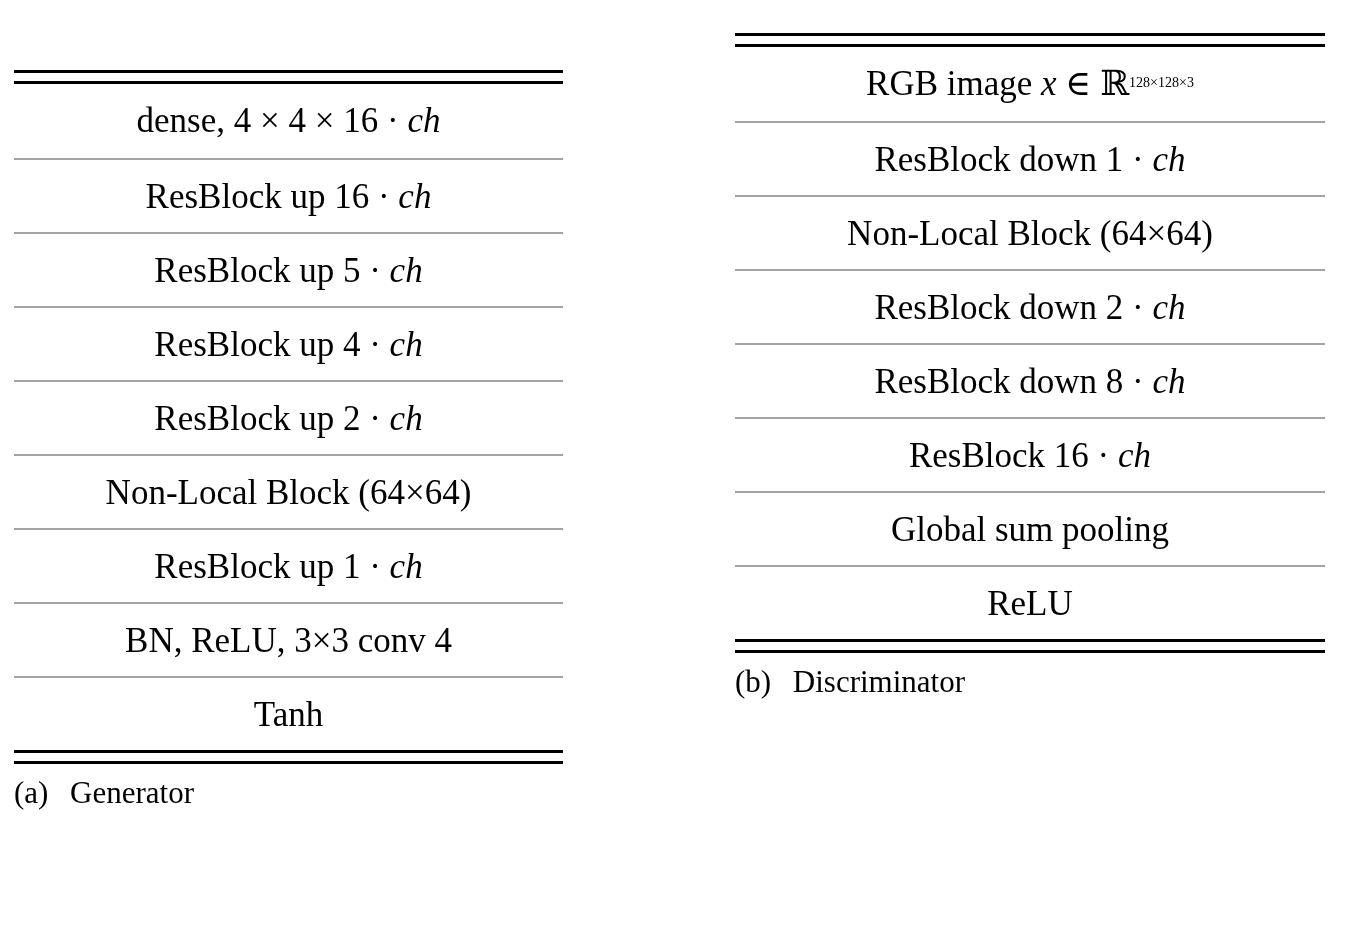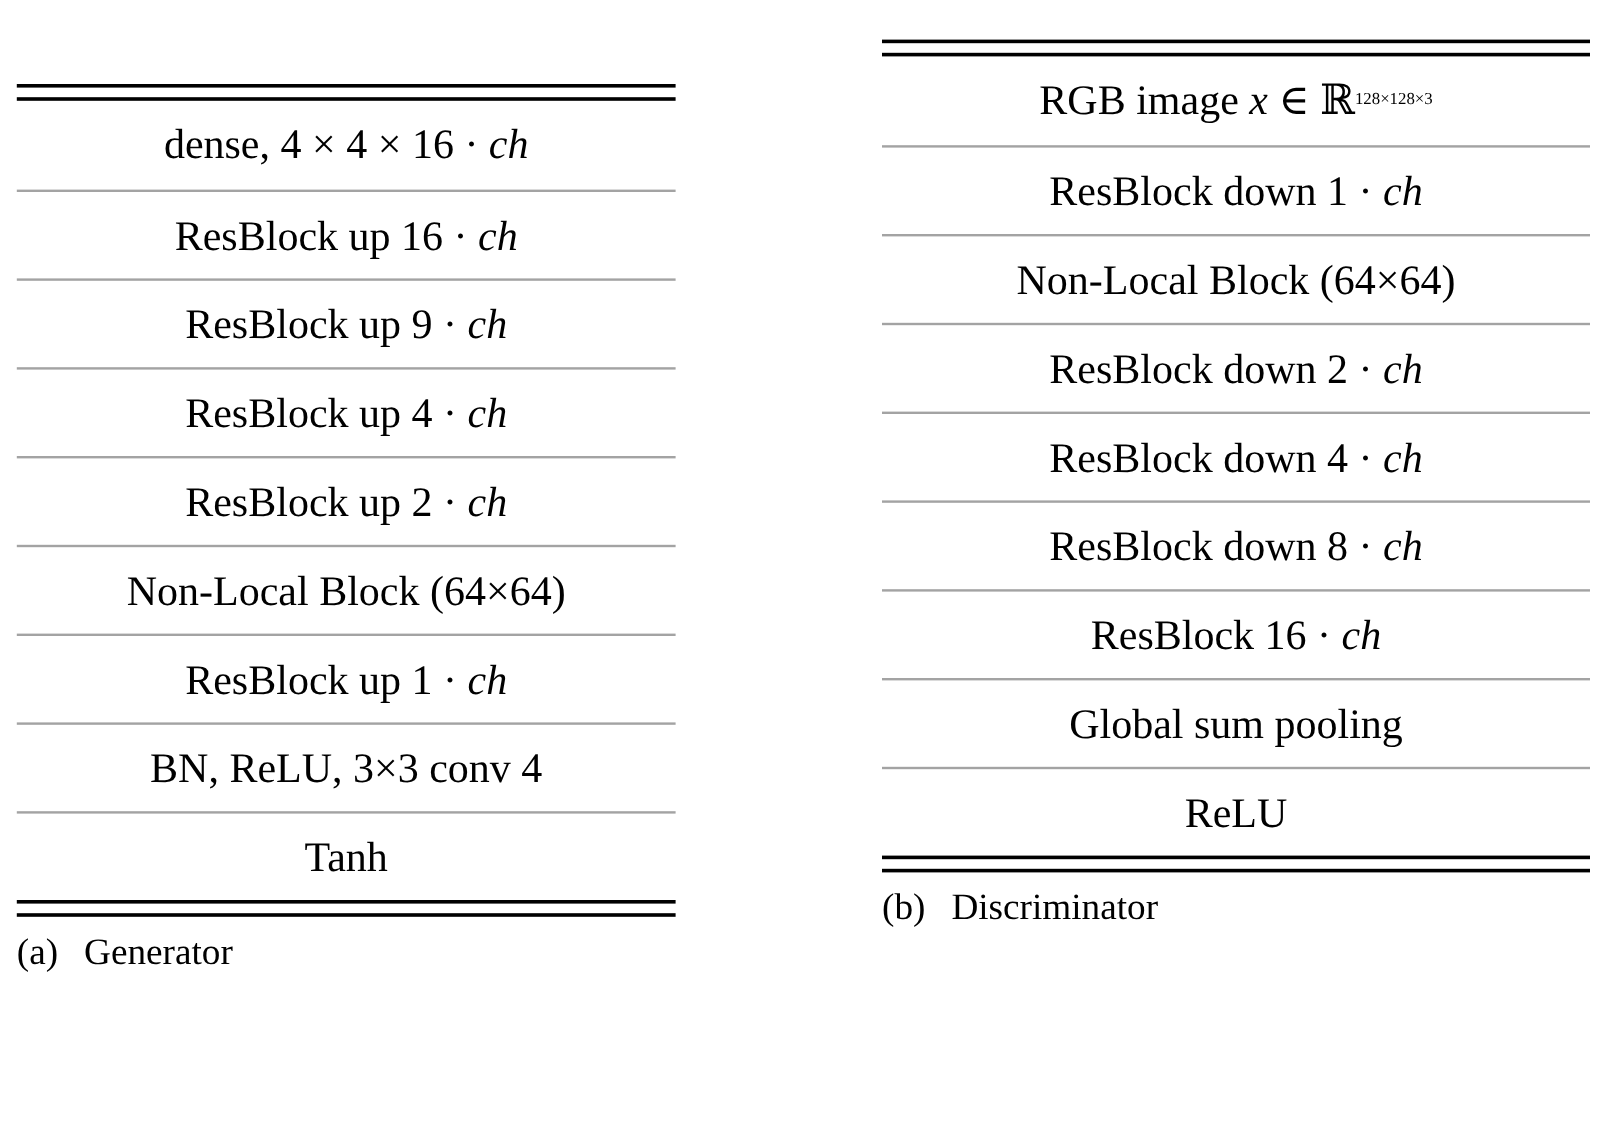--- a/index.html
+++ b/index.html
@@ -63,42 +63,41 @@
 </head>
 <body>
 
 <div class="canvas" style="background: rgb(255, 255, 255); color: rgb(0, 0, 0);">
 
   <div class="arch-table" id="generator-table">
     <div class="double-rule"></div>
     <div class="rows">
         <div class="row"><span class="seg r">dense, 4 × 4 × 16 · </span><span class="seg i">ch</span></div>
         <div class="row"><span class="seg r">ResBlock up 16 · </span><span class="seg i">ch</span></div>
-        <div class="row"><span class="seg r">ResBlock up 9 · </span><span class="seg i">ch</span></div>
+        <div class="row"><span class="seg r">ResBlock up 5 · </span><span class="seg i">ch</span></div>
         <div class="row"><span class="seg r">ResBlock up 4 · </span><span class="seg i">ch</span></div>
         <div class="row"><span class="seg r">ResBlock up 2 · </span><span class="seg i">ch</span></div>
         <div class="row"><span class="seg r">Non-Local Block (64×64)</span></div>
         <div class="row"><span class="seg r">ResBlock up 1 · </span><span class="seg i">ch</span></div>
         <div class="row"><span class="seg r">BN, ReLU, 3×3 conv 4</span></div>
         <div class="row"><span class="seg r">Tanh</span></div>
       </div>
     <div class="double-rule"></div>
     <div class="caption">
       <span class="cap-label">(a)</span><span class="cap-title">Generator</span>
     </div>
   </div>
 
   <div class="arch-table" id="discriminator-table">
     <div class="double-rule"></div>
     <div class="rows">
         <div class="row"><span class="seg r">RGB image </span><span class="seg i">x</span><span class="seg r"> ∈ ℝ</span><span class="seg sup">128×128×3</span></div>
         <div class="row"><span class="seg r">ResBlock down 1 · </span><span class="seg i">ch</span></div>
         <div class="row"><span class="seg r">Non-Local Block (64×64)</span></div>
         <div class="row"><span class="seg r">ResBlock down 2 · </span><span class="seg i">ch</span></div>
-        <div class="row"><span class="seg r">ResBlock down 4 · </span><span class="seg i">ch</span></div>
         <div class="row"><span class="seg r">ResBlock down 8 · </span><span class="seg i">ch</span></div>
         <div class="row"><span class="seg r">ResBlock 16 · </span><span class="seg i">ch</span></div>
         <div class="row"><span class="seg r">Global sum pooling</span></div>
         <div class="row"><span class="seg r">ReLU</span></div>
       </div>
     <div class="double-rule"></div>
     <div class="caption">
       <span class="cap-label">(b)</span><span class="cap-title">Discriminator</span>
     </div>
   </div>

